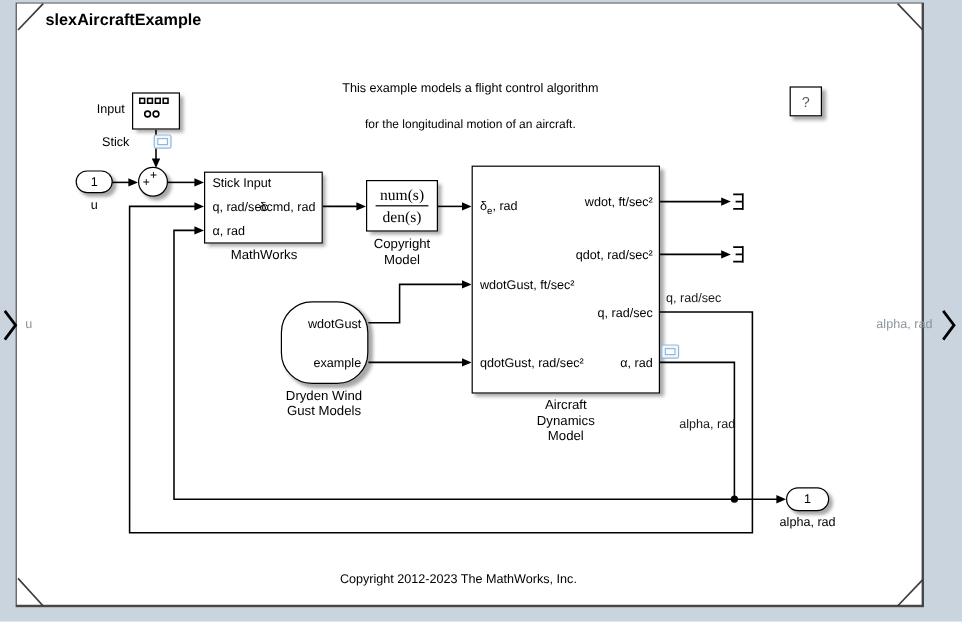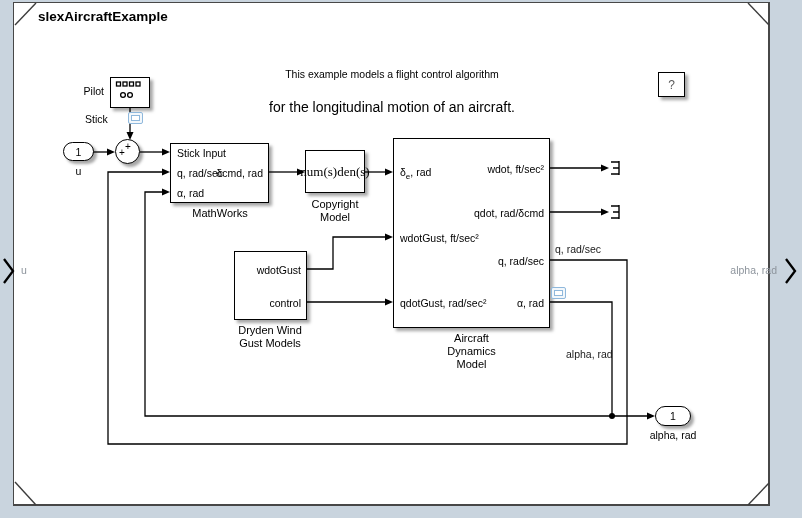--- a/index.html
+++ b/index.html
@@ -22,21 +22,21 @@
     border-right:2px solid #474747;
     border-bottom:2px solid #474747;
   }
 
   .abs { position:absolute; }
 
   
   #window-title { left:38px; top:9px; font-size:13.5px; font-weight:bold; }
   #main-title   { left:142px; top:56px; width:500px; text-align:center; font-size:17px; font-weight:bold; }
   #subtitle1    { left:192px; top:68px;  width:400px; text-align:center; font-size:10.5px; }
-  #subtitle2    { left:192px; top:99px;  width:400px; text-align:center; font-size:14px; }
+  #subtitle2    { left:192px; top:99px;  width:400px; text-align:center; font-size:10px; }
   #copyright    { left:232px; top:477px; width:300px; text-align:center; font-size:10.5px; }
 
   
   .block {
     position:absolute; background:#fff; border:1.5px solid #000;
     box-shadow:3px 3px 3px rgba(0,0,0,0.35);
   }
   .block-name { position:absolute; font-size:11px; text-align:center; line-height:13px; }
   .port-label { position:absolute; font-size:10.5px; line-height:12px; white-space:nowrap; }
   .p-in  { left:6px;text-align:center; }
@@ -52,29 +52,29 @@
   #lbl-inport-u   { left:63px;  top:165px; width:31px; text-align:center; font-size:10.5px; }
   #blk-sum        { left:115px; top:139px; width:25px; height:25px; border-radius:50%; }
   .sum-plus       { position:absolute; font-size:10px; line-height:10px; }
   #sum-plus-top   { left:9px; top:2px; }
   #sum-plus-left  { left:3px; top:8px; }
 
   #blk-controller { left:170px; top:143px; width:99px; height:60px; }
   #lbl-controller { left:160px; top:207px; width:120px; }
 
   #blk-actuator   { left:305px; top:150px; width:60px; height:43px;
-                    display:flex; flex-direction:row; align-items:center; justify-content:center; }
+                    display:flex; flex-direction:column; align-items:center; justify-content:center; }
   .tf-text        { font-family:"Liberation Serif", serif; font-size:13px; line-height:15px; }
   .tf-bar         { width:44px; border-top:1.3px solid #000; margin:1px 0; }
   #lbl-actuator   { left:290px; top:198px; width:90px; }
 
   #blk-aircraft   { left:393px; top:138px; width:157px; height:190px; }
   #lbl-aircraft   { left:413px; top:332px; width:117px; }
 
-  #blk-dryden     { left:234px; top:251px; width:73px; height:69px; }
+  #blk-dryden     { left:234px; top:251px; width:73px; height:69px;border-radius:26px; }
   #lbl-dryden     { left:215px; top:324px; width:110px; }
 
   #blk-outport    { left:655px; top:406px; width:36px; height:20px; border-radius:10px;
                     display:flex; align-items:center; justify-content:center; font-size:10.5px; }
   #lbl-outport    { left:637px; top:429px; width:72px; text-align:center; font-size:10.5px; }
 
   #blk-help       { left:658px; top:72px; width:27px; height:25px;
                     display:flex; align-items:center; justify-content:center;
                     font-size:12px; color:#5a5a5a; }
 
@@ -161,34 +161,35 @@
       <path d="M619,205 V219 M611,206 H619 M613,212 H619 M611,218 H619"></path>
     </g>
   </svg>
 
   <div id="blocks-layer">
 
     <div class="abs" id="window-title">slexAircraftExample</div>
 
     <div class="abs" id="subtitle1">This example models a flight control algorithm</div>
     <div class="abs" id="subtitle2">for the longitudinal motion of an aircraft.</div>
+    <div class="abs" id="copyright">Copyright 2012-2023 The MathWorks, Inc.</div>
 
     <div class="block" id="blk-pilot">
       <svg width="37" height="28" viewBox="0 0 37 28">
         <g fill="none" stroke="#000" stroke-width="1.3">
           <rect x="5.5" y="4" width="4" height="4"></rect>
           <rect x="12" y="4" width="4" height="4"></rect>
           <rect x="18.5" y="4" width="4" height="4"></rect>
           <rect x="25" y="4" width="4" height="4"></rect>
           <circle cx="12" cy="17" r="2.4"></circle>
           <circle cx="19" cy="17" r="2.4"></circle>
         </g>
       </svg>
     </div>
-    <div class="abs" id="lbl-pilot">Pilot</div>
+    <div class="abs" id="lbl-pilot">Input</div>
     <div class="abs" id="lbl-stick">Stick</div>
     <div class="badge" id="badge-stick"></div>
 
     <div class="block" id="blk-inport-u">
       <span>1</span>
     </div>
     <div class="abs" id="lbl-inport-u">u</div>
 
     <div class="block" id="blk-sum">
       <span class="sum-plus" id="sum-plus-top">+</span>
@@ -208,33 +209,33 @@
       <span class="tf-bar"></span>
       <span class="tf-text">den(s)</span>
     </div>
     <div class="block-name" id="lbl-actuator">
       <div>Copyright</div>
       <div>Model</div>
     </div>
 
     <div class="block" id="blk-dryden">
       <span class="port-label p-out" style="top:12px">wdotGust</span>
-      <span class="port-label p-out" style="top:45px">control</span>
+      <span class="port-label p-out" style="top:45px">example</span>
     </div>
     <div class="block-name" id="lbl-dryden">
       <div>Dryden Wind</div>
       <div>Gust Models</div>
     </div>
 
     <div class="block" id="blk-aircraft">
       <span class="port-label p-in" style="top:27px"><span>δ</span><span class="sub">e</span><span>, rad</span></span>
       <span class="port-label p-in" style="top:93px">wdotGust, ft/sec²</span>
       <span class="port-label p-in" style="top:158px">qdotGust, rad/sec²</span>
       <span class="port-label p-out" style="top:24px">wdot, ft/sec²</span>
-      <span class="port-label p-out" style="top:68px">qdot, rad/δcmd</span>
+      <span class="port-label p-out" style="top:68px">qdot, rad/sec²</span>
       <span class="port-label p-out" style="top:116px">q, rad/sec</span>
       <span class="port-label p-out" style="top:158px">α, rad</span>
     </div>
     <div class="block-name" id="lbl-aircraft">
       <div>Aircraft</div>
       <div>Dynamics</div>
       <div>Model</div>
     </div>
     <div class="badge" id="badge-alpha"></div>
 

